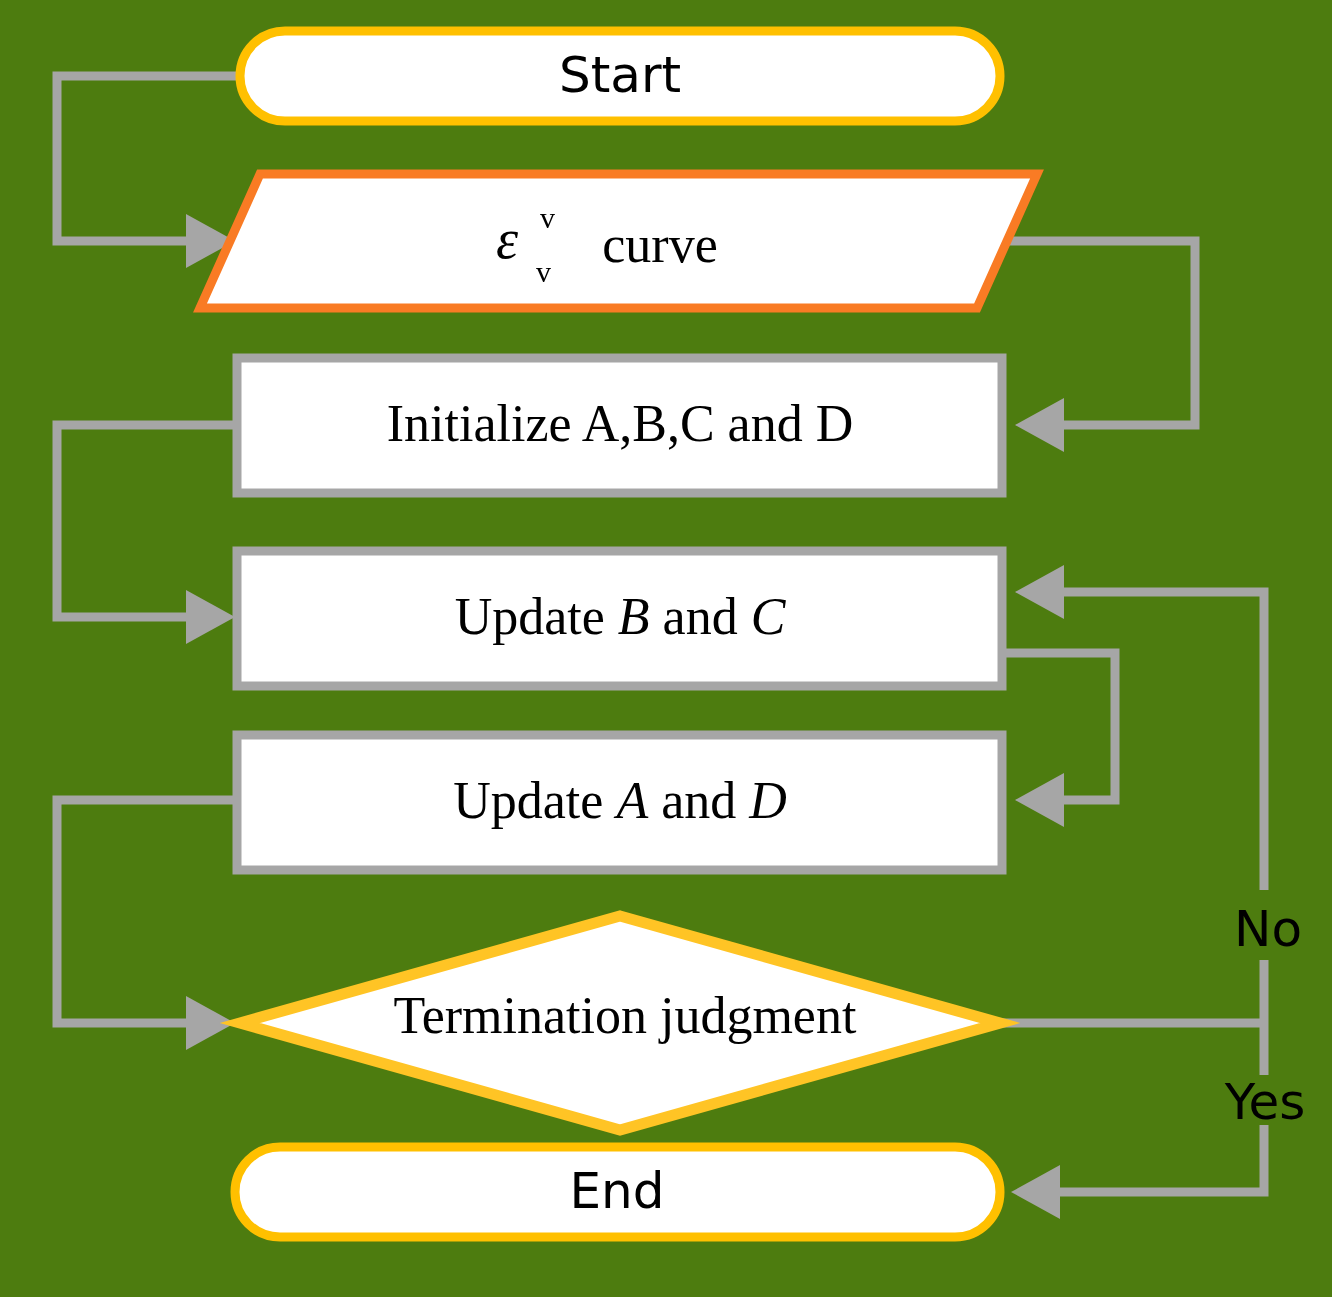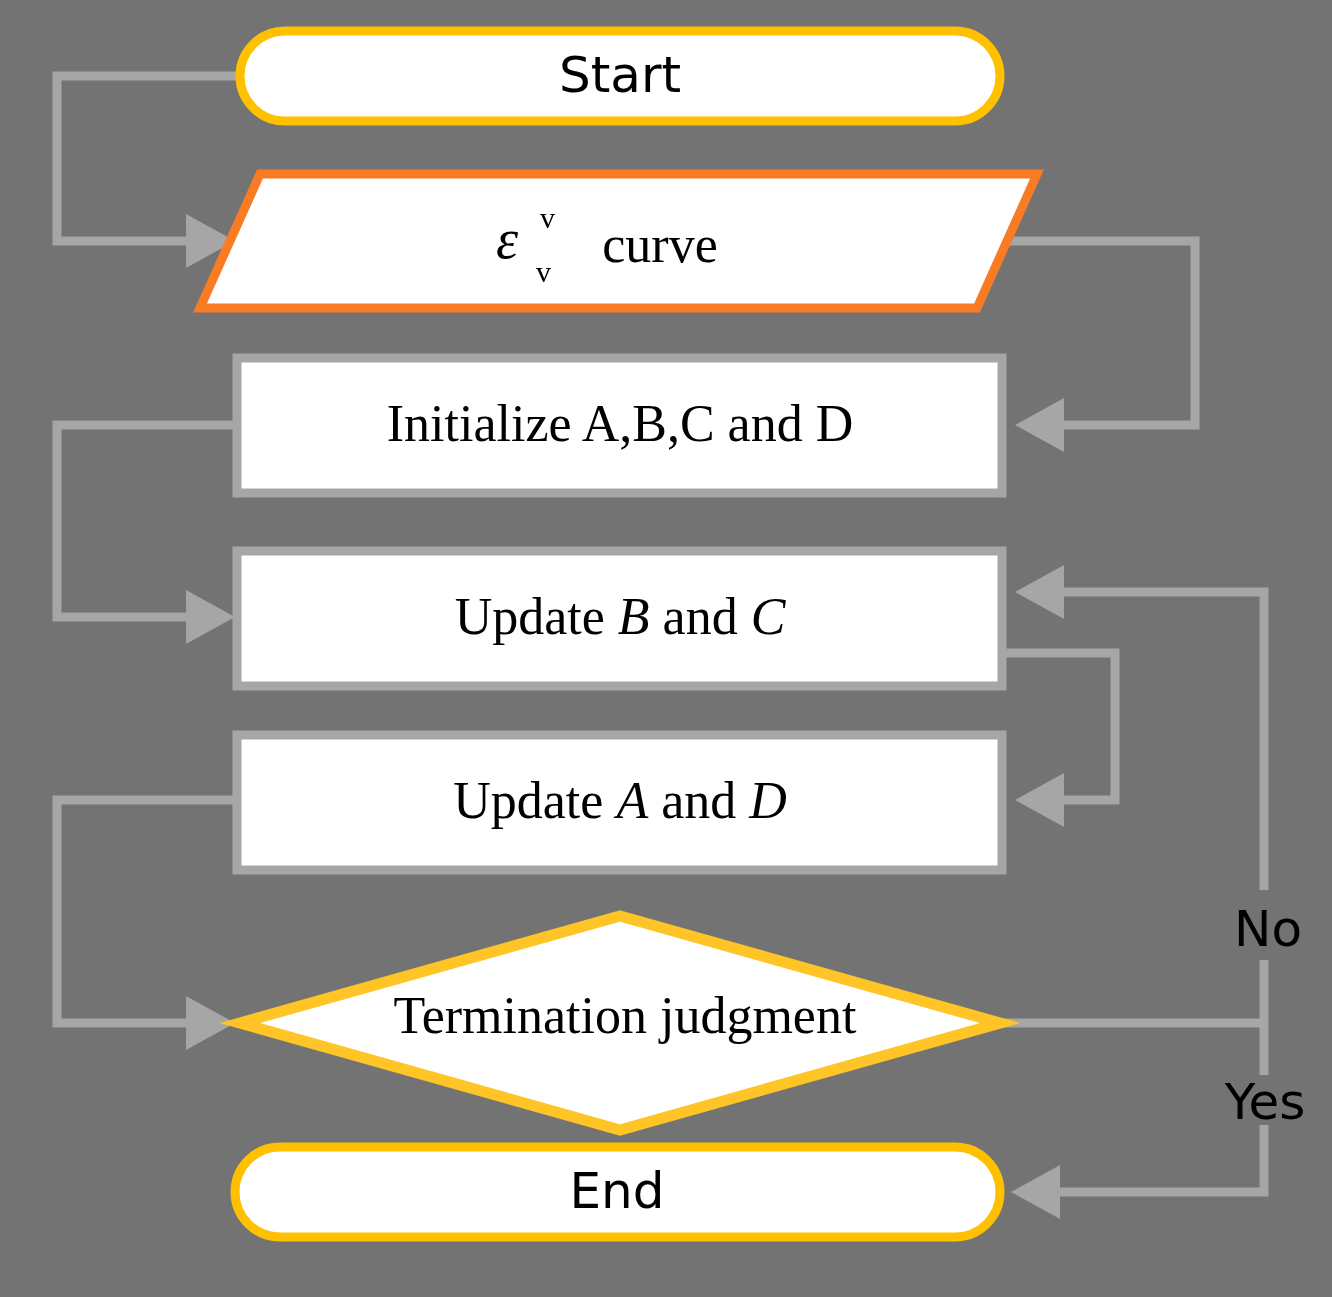--- a/index.html
+++ b/index.html
@@ -83,21 +83,21 @@
   }
   .sym-sup, .sym-sub {
     font-family: "Liberation Serif", serif;
     font-size: 30px;
     font-style: normal;
   }
 </style>
 </head>
 <body>
 
-<div id="flowchart-root" style="background: #737373;">
+<div id="flowchart-root" style="background: #4d7c0f;">
 
   <svg id="flow-svg" viewBox="0 0 1332 1297" xmlns="http://www.w3.org/2000/svg">
 
     <g>
       <path class="conn-line" id="c1" d="M 243 76 L 57 76 L 57 241 L 196 241" stroke="#A6A6A6"></path>
       <polygon class="arrow-head" id="a1" points="186,214 235,241 186,268" fill="#A6A6A6"></polygon>
     </g>
 
     <g>
       <path class="conn-line" id="c2" d="M 1000 241 L 1195 241 L 1195 425 L 1054 425" stroke="#A6A6A6"></path>

